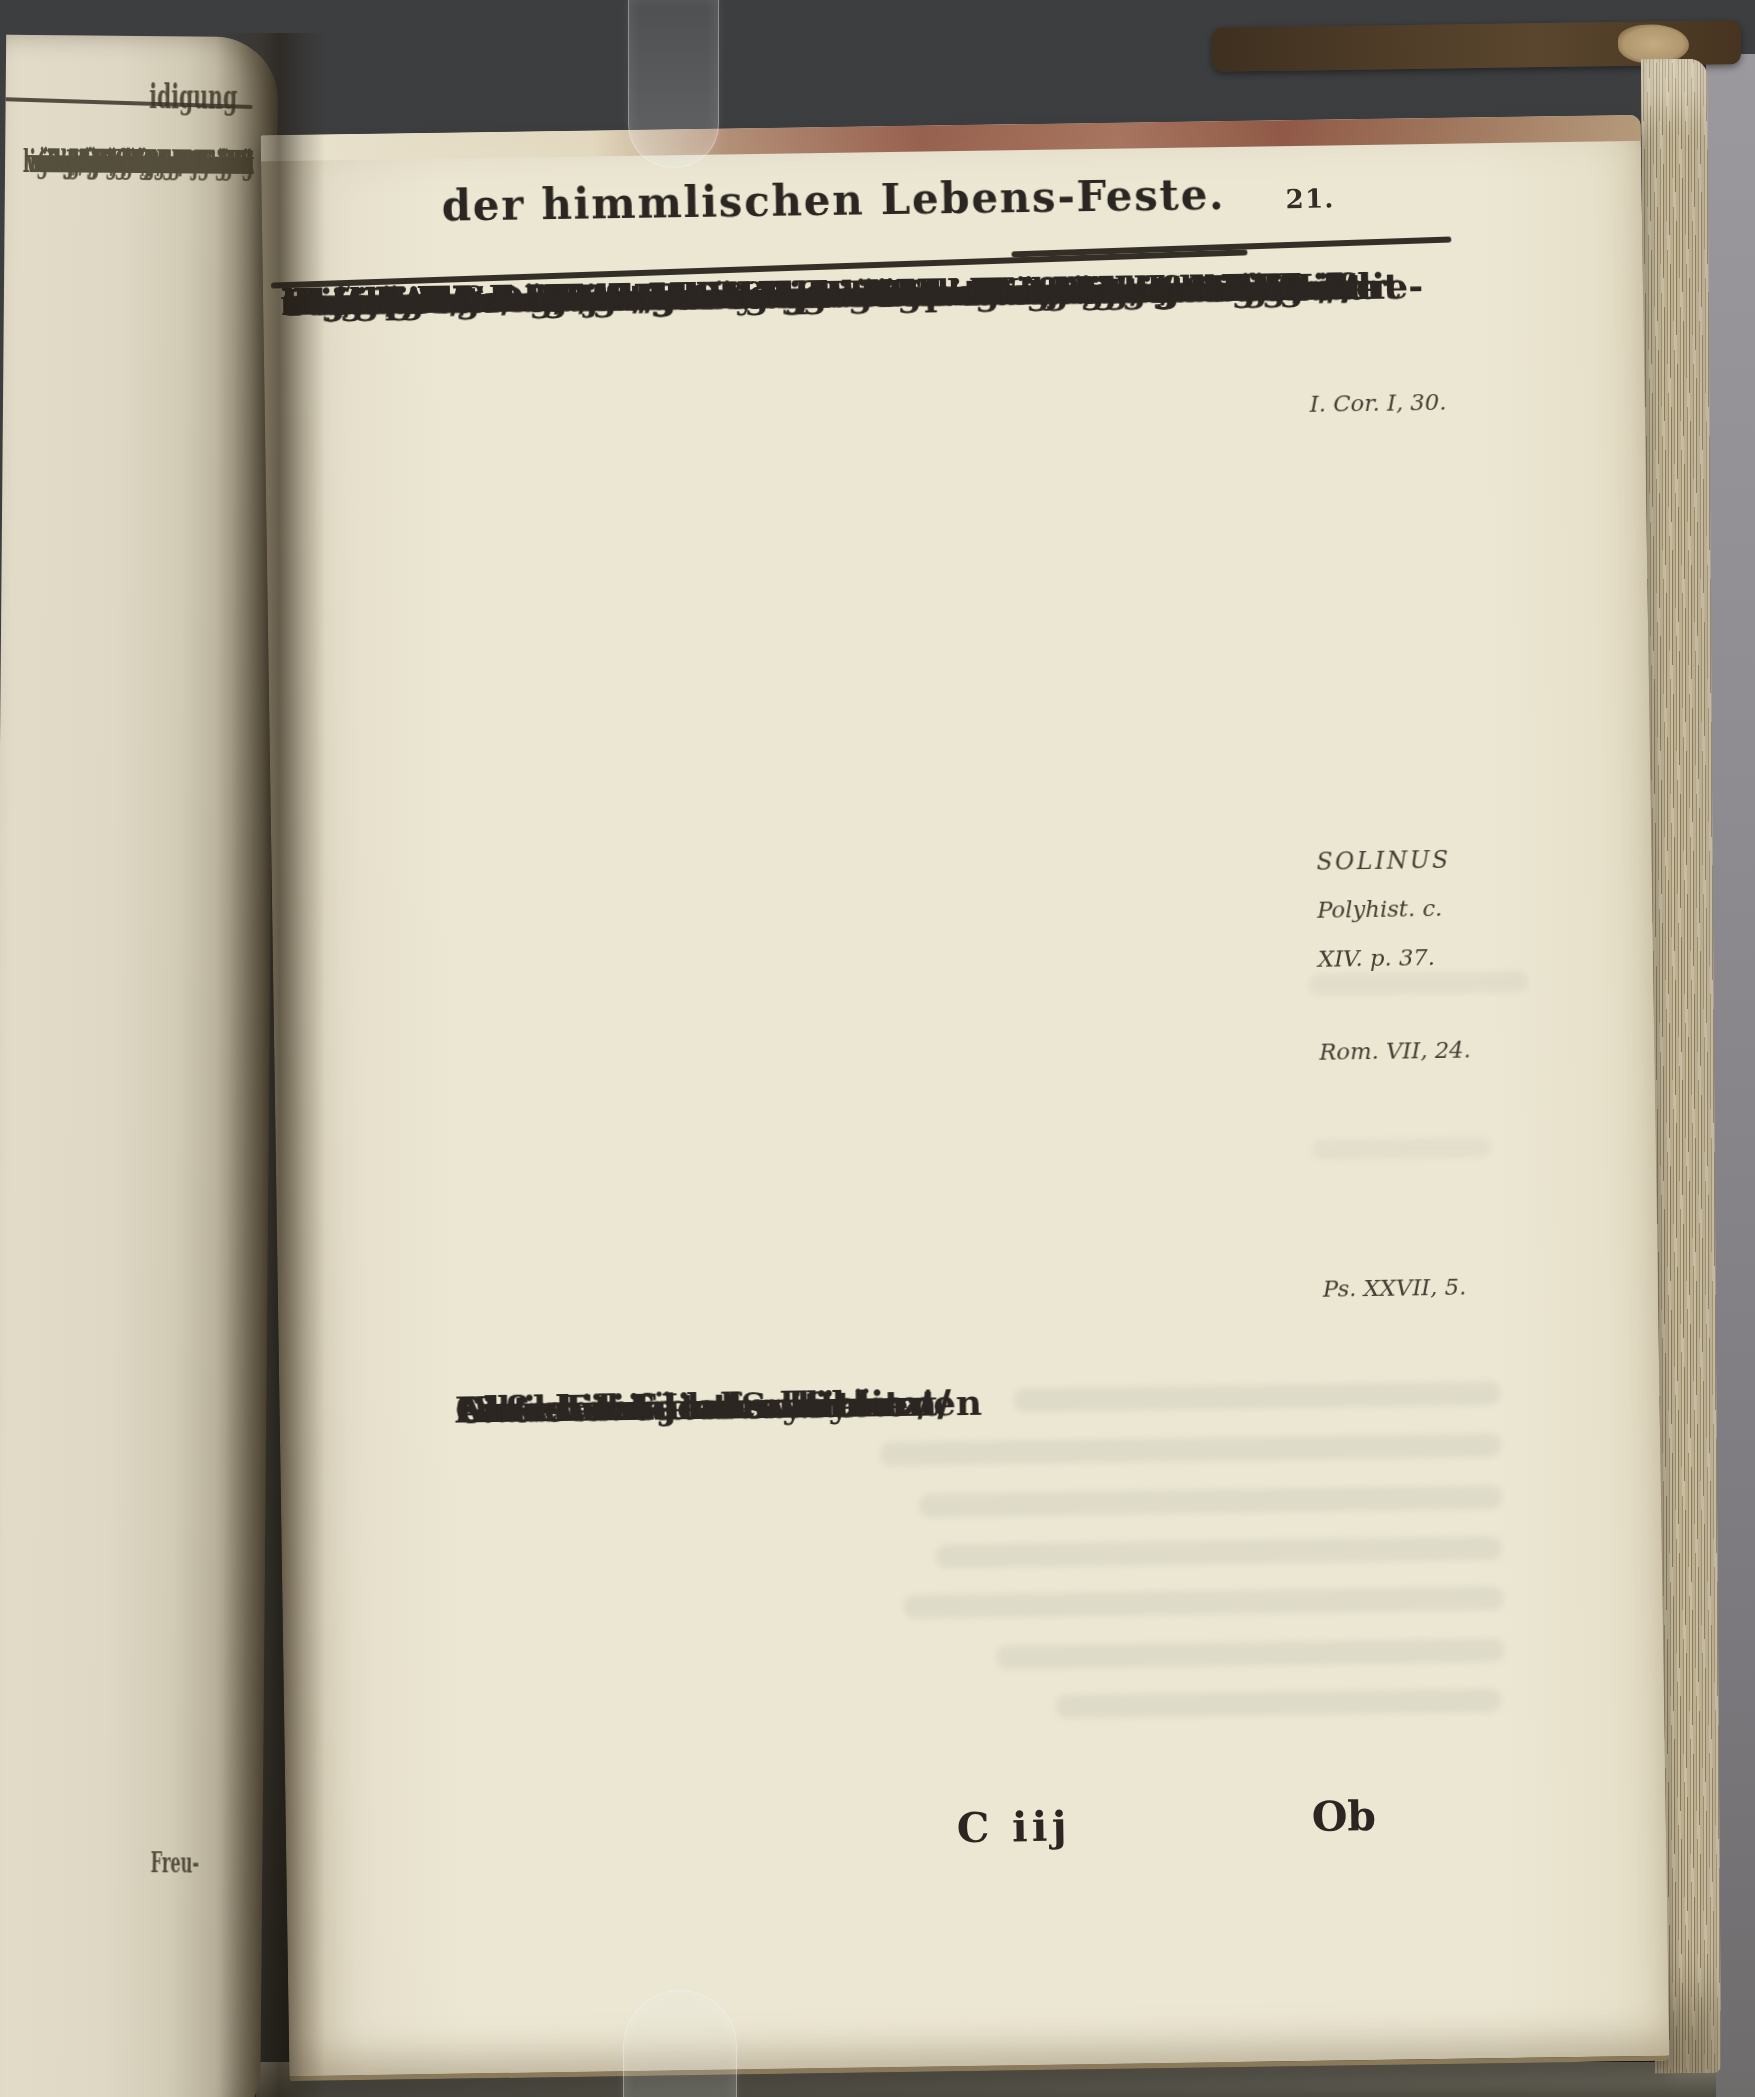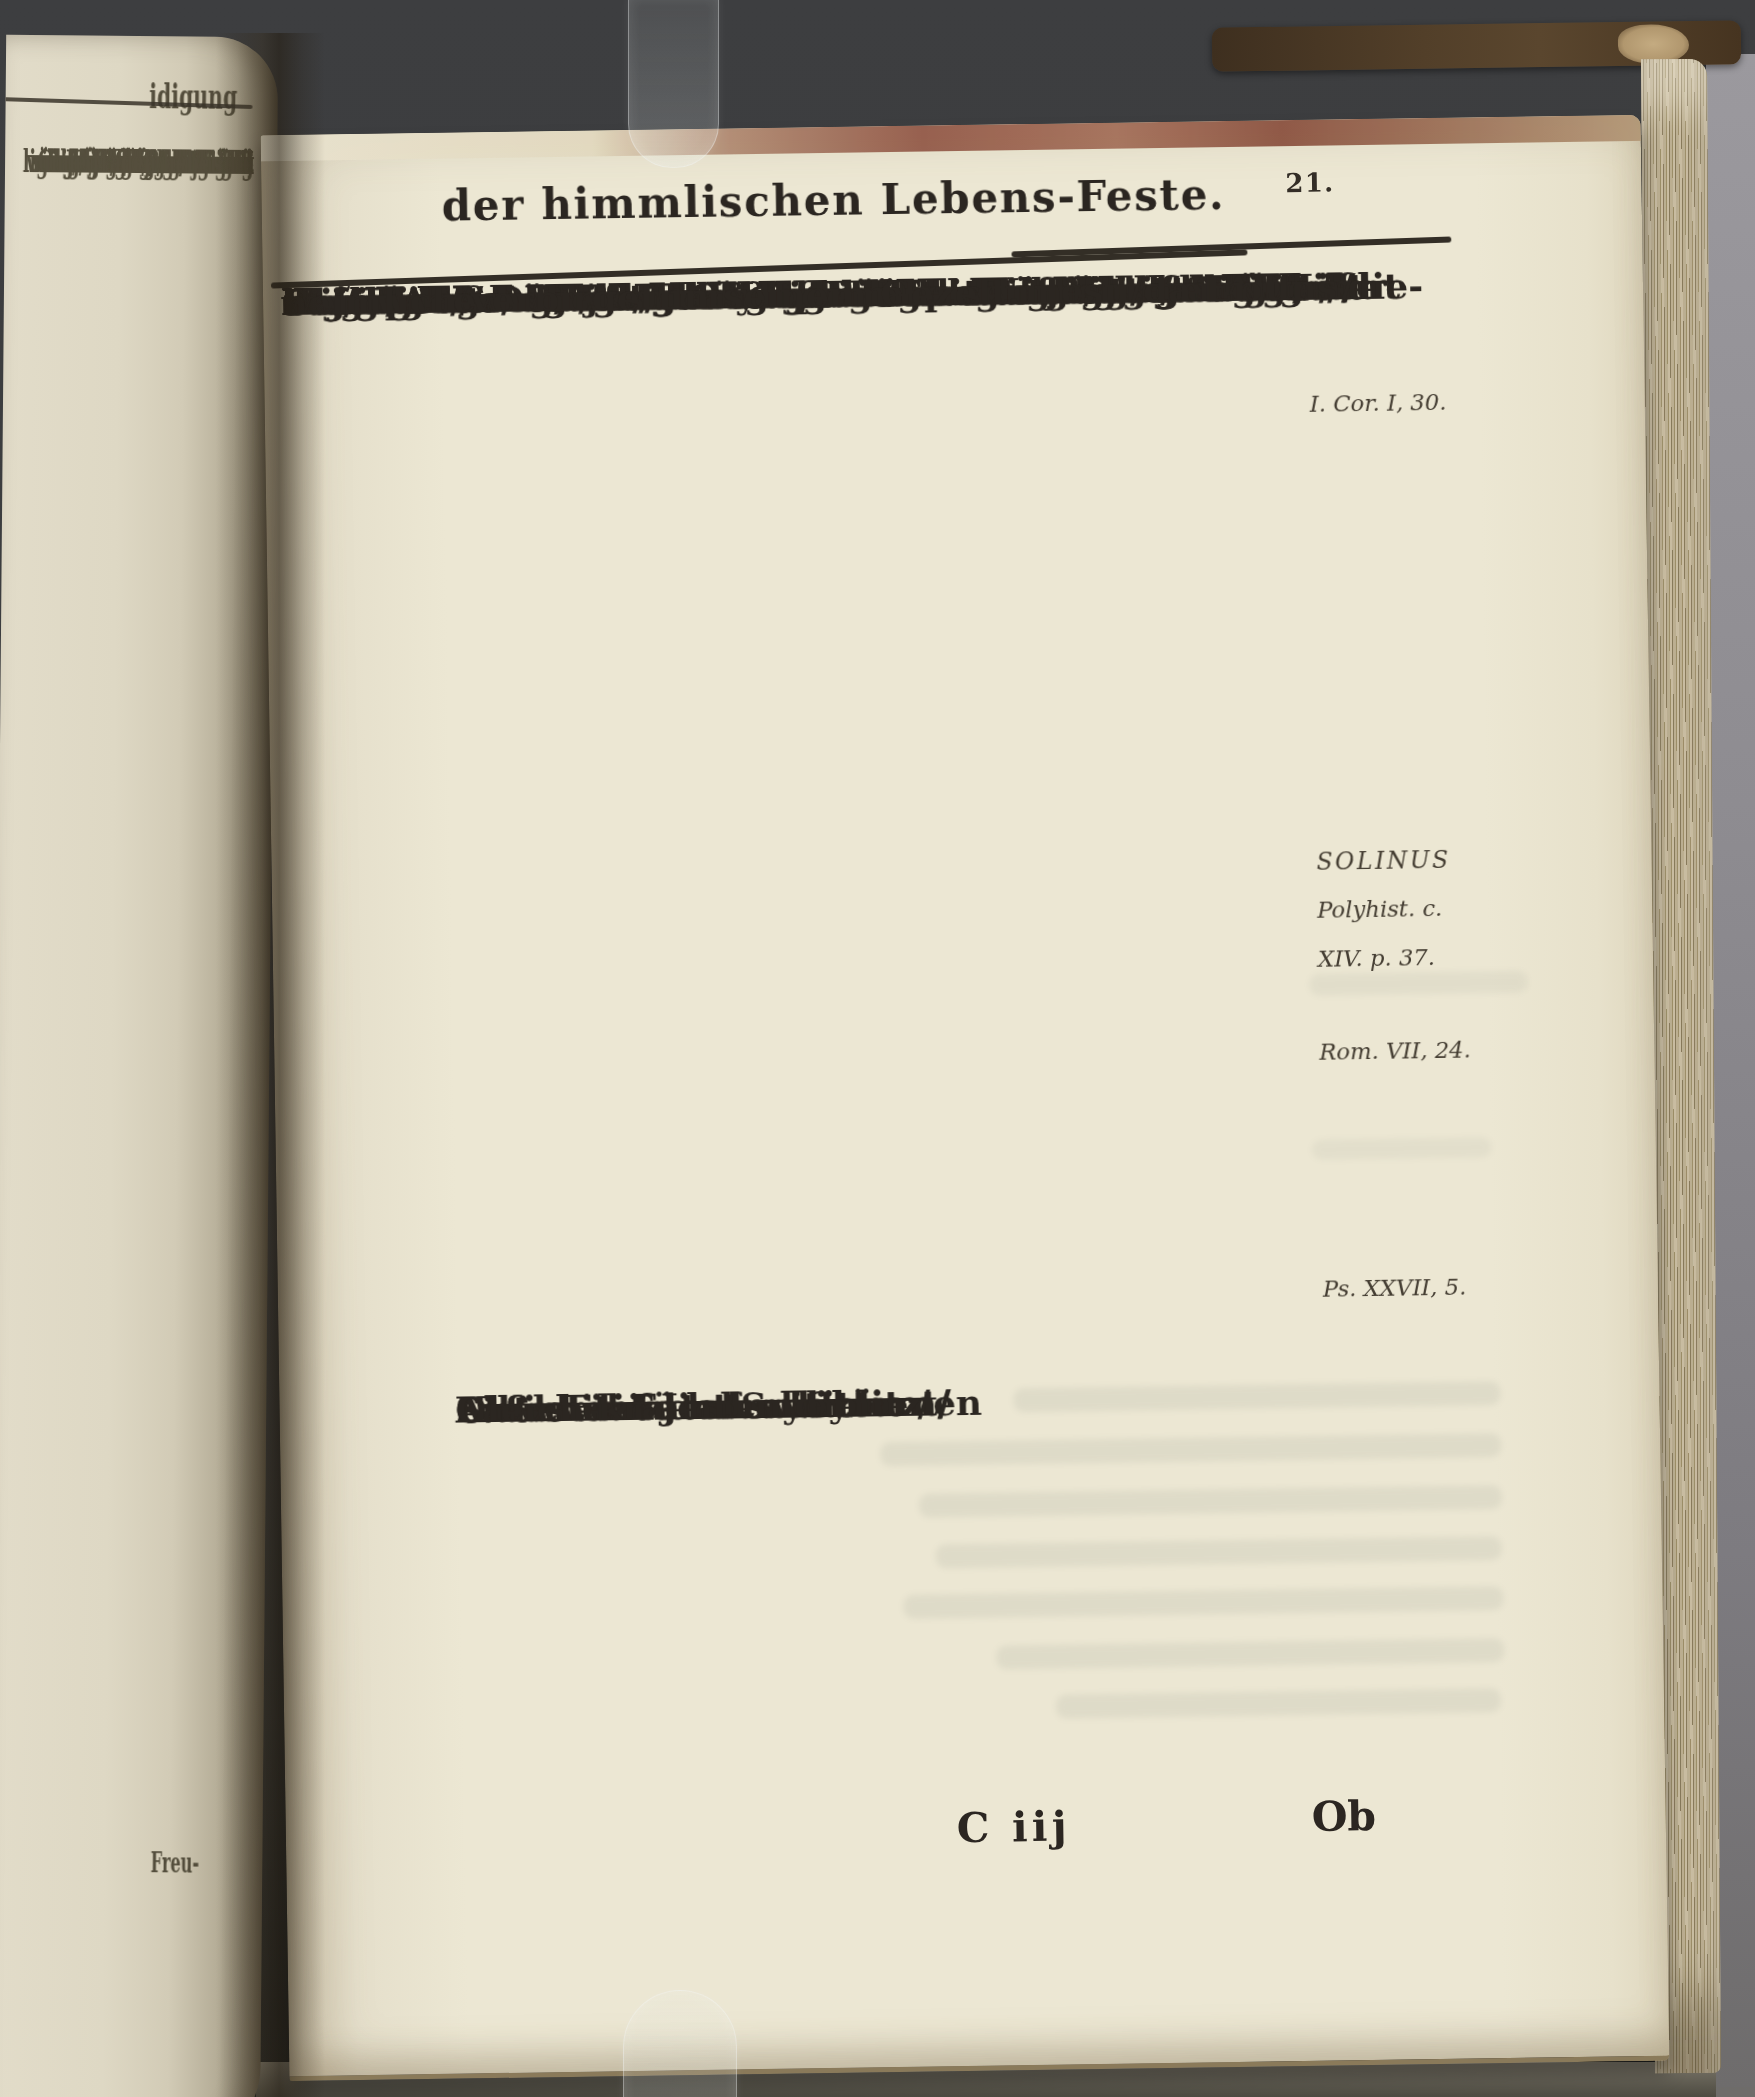--- a/index.html
+++ b/index.html
@@ -48,21 +48,21 @@
     transform:rotate(-0.85deg);transform-origin:50% 50%;border-radius:2.5px 11px 5.9px 2.5px;
     background:linear-gradient(90deg,#d6cdb5 0%,#e5dfcb 5%,#ece7d3 13%,#ece7d3 88%,#e7e1cb 96%,#ded6bd 100%);
     border-bottom:5px solid #8a7a5a;
     box-shadow:inset 0 -19.3px 29px rgba(120,100,68,.22), inset 29px 0 55px rgba(115,98,70,.28),
                0 12.6px 17px rgba(0,0,0,.35);}
   .top-edge{left:0;top:0;width:100%;height:26px;opacity:.95;filter:blur(0.4px);
     background:linear-gradient(90deg,#e9e3cf 0%,#e2d9bf 24%,#b08a72 34%,#935a49 48%,#a4705a 62%,#8c5341 74%,#9c7158 86%,#b39877 100%);}
   .rp-ink{color:#2b2621;font-weight:bold;}
   .rp-header{left:180px;top:49px;width:755px;text-align:center;font-size:42px;
     letter-spacing:1.7px;white-space:pre;filter:blur(0.2px);}
-  .rp-pageno{left:1024px;top:48px;font-size:26px;font-weight:700;letter-spacing:1.3px;color:#332d26;}
+  .rp-pageno{left:1024px;top:64px;font-size:26px;font-weight:700;letter-spacing:1.3px;color:#332d26;}
   .rule-a{left:7.6px;top:138px;width:977px;height:5.5px;background:#332e26;border-radius:2.9px;
     transform:rotate(-1.1deg);filter:blur(0.3px);}
   .rule-b{left:749px;top:123px;width:440px;height:5.5px;background:#332e26;border-radius:2.9px;
     transform:rotate(-1.1deg);filter:blur(0.3px);}
   .rp-body{left:18.5px;top:143px;width:1028px;display:flex;flex-direction:column;
     font-size:36px;word-spacing:0.8px;filter:blur(0.1px);}
   .rp-body>div{position:static;white-space:pre;line-height:49px;}
   .rp-verse{left:176px;top:1253px;display:flex;flex-direction:column;
     font-size:36px;filter:blur(0.1px);}
   .rp-verse>div{position:static;white-space:pre;line-height:49px;}

